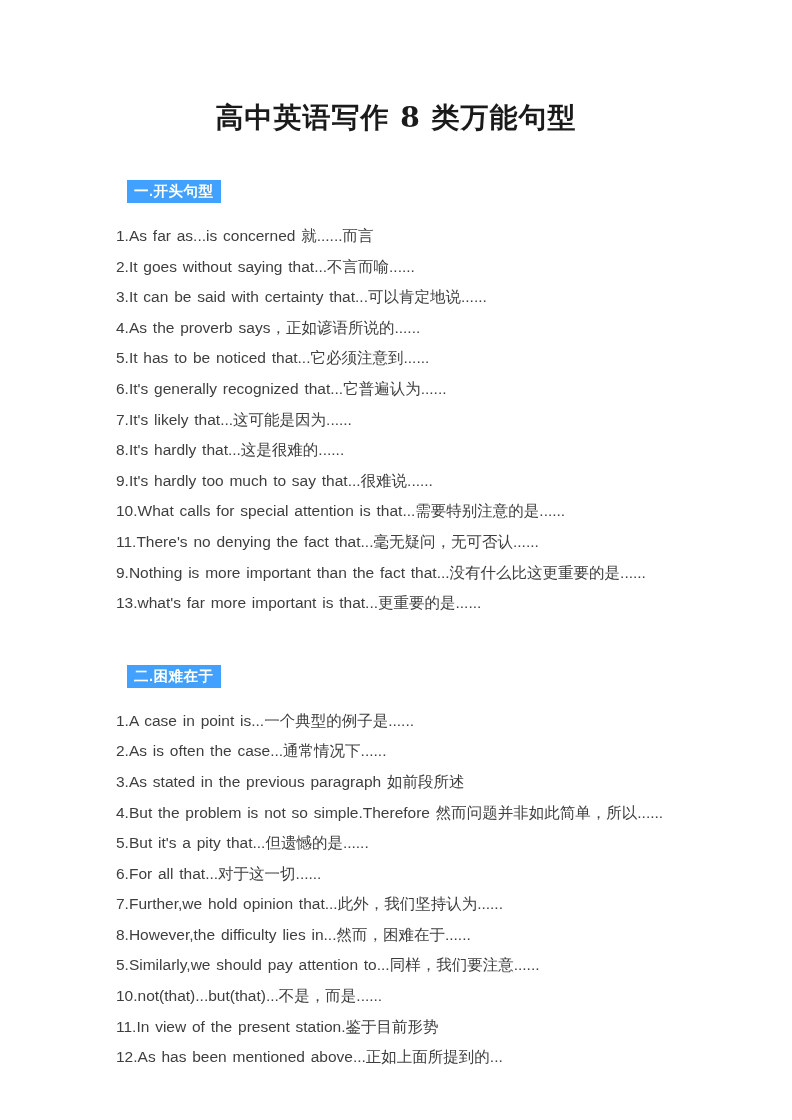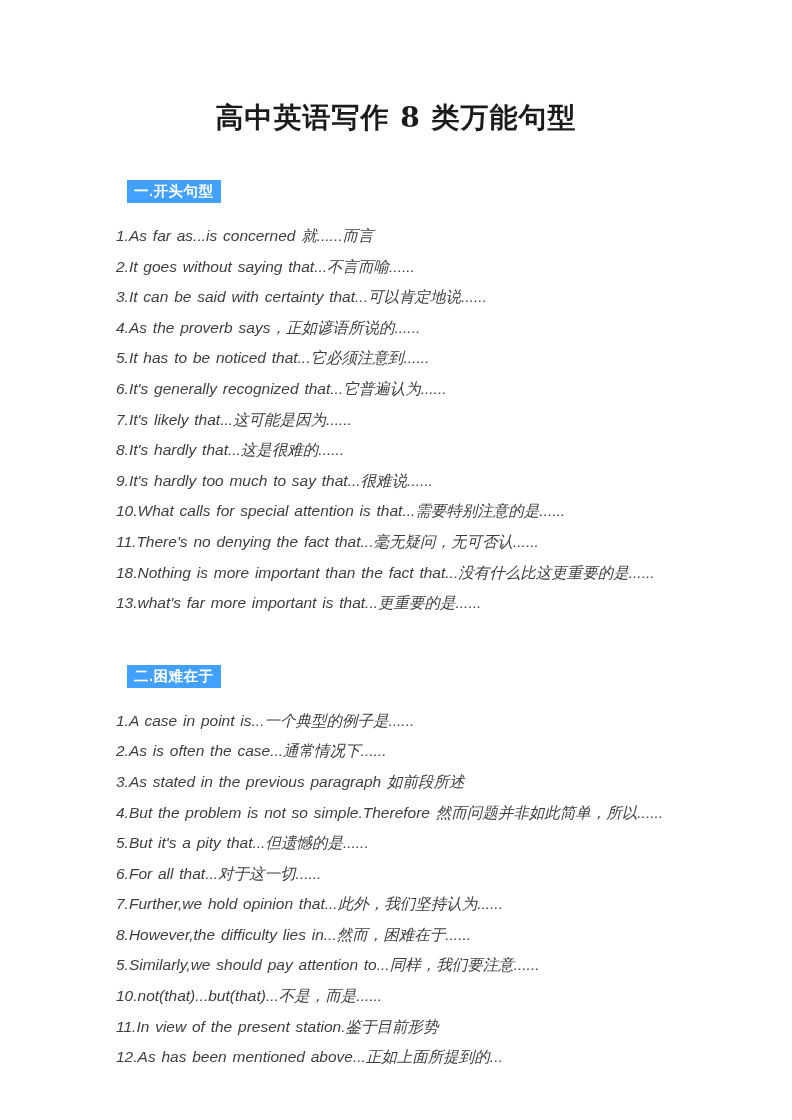--- a/index.html
+++ b/index.html
@@ -52,21 +52,20 @@
     color: var(--highlight-text);
     font-size: 14.5px;
     font-weight: bold;
     letter-spacing: 0.5px;
     line-height: 18px;
   }
   .doc-line {
     margin: 0;
     line-height: 30.6px;
     white-space: nowrap;
-    font-style: italic;
   }
 </style>
 </head>
 <body>
 
 <div class="page">
   <h1 class="title">高中英语写作 8 类万能句型</h1>
   <div class="doc-body" id="sections-root">
   <section class="doc-section">
     <div class="heading-row">
@@ -77,21 +76,21 @@
           <p class="doc-line">2.It goes without saying that...不言而喻......</p>
           <p class="doc-line">3.It can be said with certainty that...可以肯定地说......</p>
           <p class="doc-line">4.As the proverb says，正如谚语所说的......</p>
           <p class="doc-line">5.It has to be noticed that...它必须注意到......</p>
           <p class="doc-line">6.It's generally recognized that...它普遍认为......</p>
           <p class="doc-line">7.It's likely that...这可能是因为......</p>
           <p class="doc-line">8.It's hardly that...这是很难的......</p>
           <p class="doc-line">9.It's hardly too much to say that...很难说......</p>
           <p class="doc-line">10.What calls for special attention is that...需要特别注意的是......</p>
           <p class="doc-line">11.There's no denying the fact that...毫无疑问，无可否认......</p>
-          <p class="doc-line">18.Nothing is more important than the fact that...没有什么比这更重要的是......</p>
+          <p class="doc-line">9.Nothing is more important than the fact that...没有什么比这更重要的是......</p>
           <p class="doc-line">13.what's far more important is that...更重要的是......</p>
         </div>
   </section>
 
   <section class="doc-section">
     <div class="heading-row">
       <span class="heading-highlight">二.困难在于</span>
     </div>
     <div class="items">
           <p class="doc-line">1.A case in point is...一个典型的例子是......</p>

